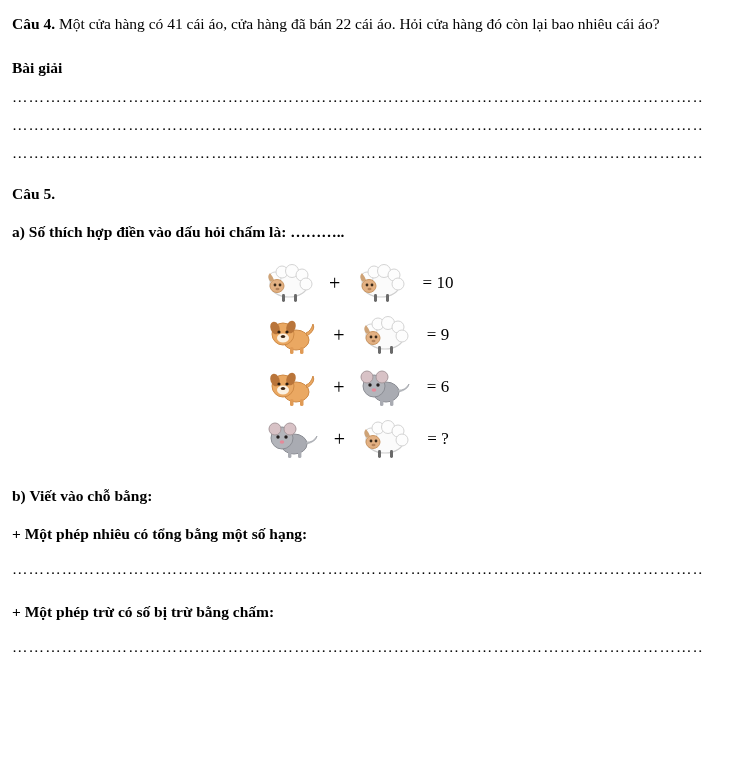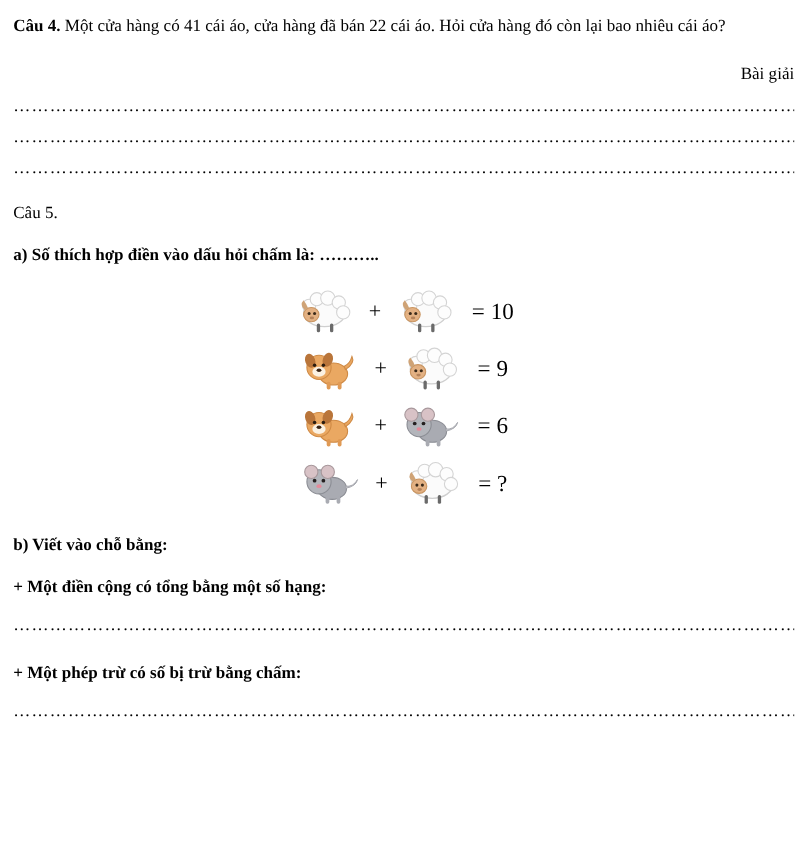--- a/index.html
+++ b/index.html
@@ -12,52 +12,52 @@
     height: 769px;
     font-family: "Liberation Serif", serif;
     color: #000000;
     position: relative;
     overflow: hidden;
   }
   .page {
     width: 730px;
     height: 663px;
     box-sizing: border-box;
-    padding: 10px 8px 0 12px;
+    padding: 10px 28px 0 12px;
     position: relative;
   }
   .para {
     font-size: 15.5px;
     line-height: 1.75;
     margin: 0 0 0 0;
     text-align: left;
   }
   .q-label {
     font-weight: bold;
   }
   .center-bold {
-    text-align: right;
-    font-weight: normal;
+    text-align: left;
+    font-weight: bold;
     font-size: 15.5px;
     margin-top: 22px;
     margin-bottom: 6px;
   }
   .dotted-line {
     font-size: 15.5px;
     letter-spacing: 1.1px;
     color: #000;
     white-space: nowrap;
     overflow: hidden;
     height: 28px;
     line-height: 28px;
   }
   .spacer-12 { height: 12px; }
 
   .block-bold {
-    font-weight: normal;
+    font-weight: bold;
     font-size: 15.5px;
     margin-top: 18px;
   }
   .sub-item {
     font-size: 15.5px;
     margin-top: 20px;
     font-weight: bold;
   }
 
   
@@ -80,21 +80,21 @@
     align-items: center;
     justify-content: center;
   }
   .op {
     width: 36px;
     text-align: center;
     font-size: 20px;
     font-family: "Liberation Serif", serif;
   }
   .eq {
-    font-size: 21px;
+    font-size: 17px;
     margin-left: 14px;
     white-space: nowrap;
   }
   svg { display: block; }
 </style>
 </head>
 <body>
 
 <div class="page">
 
@@ -257,21 +257,21 @@
           <rect x="32" y="32" width="3" height="8" rx="1.4" fill="#6a6a6a"></rect>
         </svg>
       </span>
       <span class="eq">= ?</span>
     </div>
 
   </div>
 
   <div class="sub-item">b) Viết vào chỗ bằng:</div>
 
-  <div class="sub-item">+ Một điền cộng có tổng bằng một số hạng:</div>
+  <div class="sub-item">+ Một phép nhiêu có tổng bằng một số hạng:</div>
   <div class="spacer-12"></div>
   <div class="dotted-line">……………………………………………………………………………………………………………………………………</div>
 
   <div class="sub-item">+ Một phép trừ có số bị trừ bằng chấm:</div>
   <div class="spacer-12"></div>
   <div class="dotted-line">……………………………………………………………………………………………………………………………………</div>
 
 </div>
 
 </body></html>

